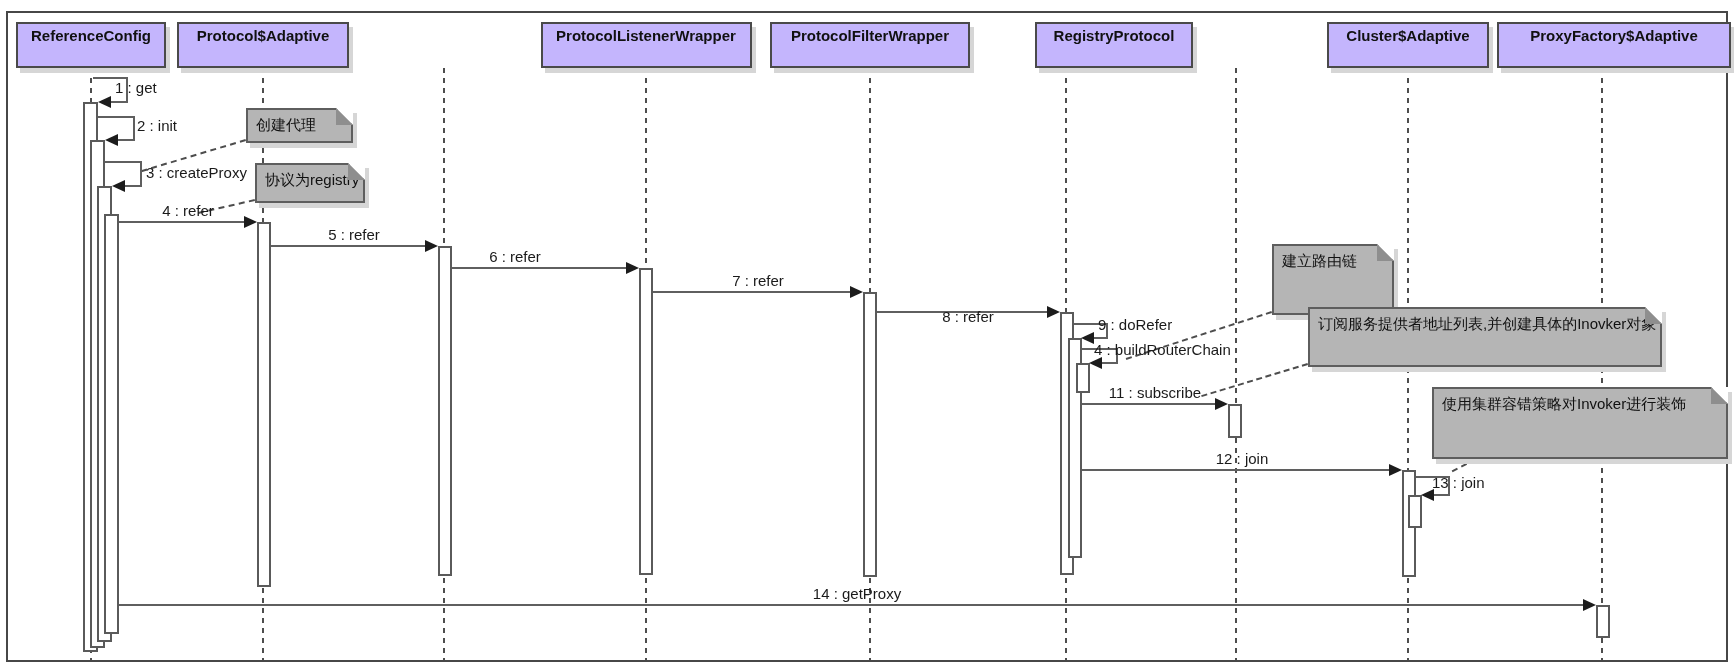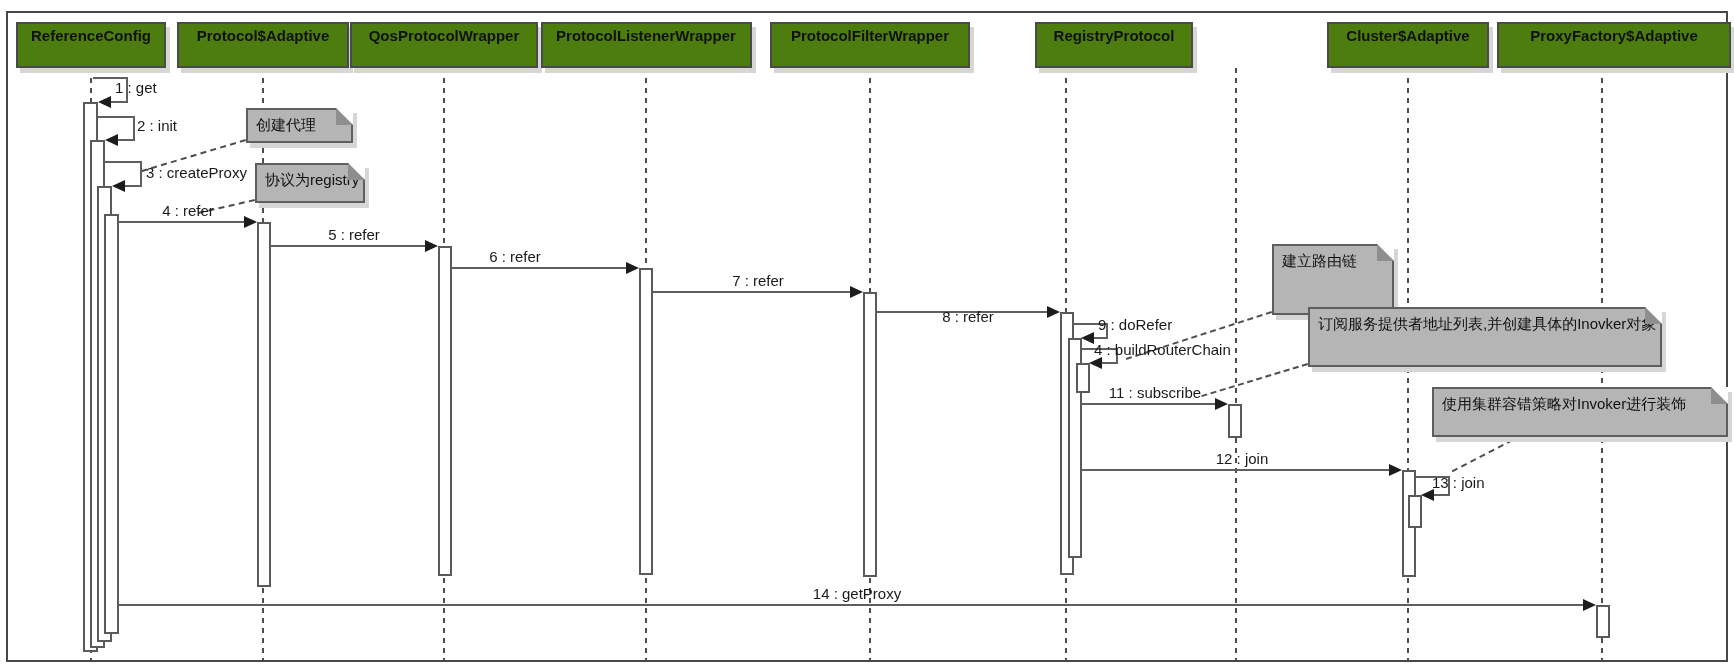--- a/index.html
+++ b/index.html
@@ -1,19 +1,19 @@
 <!DOCTYPE html>
 <html><head>
 <meta charset="utf-8">
 <style>
   html,body{margin:0;padding:0;background:#ffffff;}
   #diagram{position:relative;width:1734px;height:667px;background:#ffffff;overflow:hidden;
     font-family:"Liberation Sans","DejaVu Sans",sans-serif;}
   .frame{position:absolute;border:2px solid #474747;box-sizing:border-box;}
-  .pbox{position:absolute;background:#4d7c0f;border:2px solid #4a4a4a;box-sizing:border-box;
+  .pbox{position:absolute;background:#c4b5fd;border:2px solid #4a4a4a;box-sizing:border-box;
     display:flex;align-items:center;justify-content:center;padding-bottom:20px;
     font-weight:bold;font-size:15px;color:#111;box-shadow:4px 5px 0 #d6d6d6;z-index:5;}
   .lifeline{position:absolute;width:2px;z-index:1;
     background:repeating-linear-gradient(to bottom,#4d4d4d 0 5px,transparent 5px 10px);}
   .act{position:absolute;background:#ffffff;border:2px solid #5a5a5a;box-sizing:border-box;z-index:4;}
   .mline{position:absolute;height:2px;background:#5f5f5f;z-index:3;}
   .vline{position:absolute;width:2px;background:#5f5f5f;z-index:3;}
   .arrow-r{position:absolute;width:0;height:0;border-left:13px solid #1c1c1c;
     border-top:6px solid transparent;border-bottom:6px solid transparent;z-index:6;}
   .arrow-l{position:absolute;width:0;height:0;border-right:13px solid #1c1c1c;
@@ -36,23 +36,20 @@
     <div class="frame" style="left: 6px; top: 11px; width: 1722px; height: 651px;"></div>
     <div class="lifeline" style="left: 90px; top: 68px; height: 592px;"></div>
     <div class="pbox" style="left: 16px; top: 22px; width: 150px; height: 46px;">
       <span>ReferenceConfig</span>
     </div>
     <div class="lifeline" style="left: 262px; top: 68px; height: 592px;"></div>
     <div class="pbox" style="left: 177px; top: 22px; width: 172px; height: 46px;">
       <span>Protocol$Adaptive</span>
     </div>
     <div class="lifeline" style="left: 443px; top: 68px; height: 592px;"></div>
-    <div class="pbox" style="left: 350px; top: 22px; width: 188px; height: 46px;">
-      <span>QosProtocolWrapper</span>
-    </div>
     <div class="lifeline" style="left: 645px; top: 68px; height: 592px;"></div>
     <div class="pbox" style="left: 540.5px; top: 22px; width: 211px; height: 46px;">
       <span>ProtocolListenerWrapper</span>
     </div>
     <div class="lifeline" style="left: 869px; top: 68px; height: 592px;"></div>
     <div class="pbox" style="left: 770px; top: 22px; width: 200px; height: 46px;">
       <span>ProtocolFilterWrapper</span>
     </div>
     <div class="lifeline" style="left: 1065px; top: 68px; height: 592px;"></div>
     <div class="pbox" style="left: 987px; top: 22px; width: 158px; height: 46px; margin-left: 48px;">
@@ -154,18 +151,18 @@
       <div class="fold-gray"></div>
       <div class="note-text">建立路由链</div>
     </div>
     <div class="connector" style="left: 1308px; top: 365px; width: 110.725px; transform: rotate(163.202deg);"></div>
     <div class="note" style="left: 1308px; top: 307px; width: 354px; height: 60px;">
       <div class="fold-white"></div>
       <div class="fold-gray"></div>
       <div class="note-text">订阅服务提供者地址列表,并创建具体的Inovker对象</div>
     </div>
     <div class="connector" style="left: 1513px; top: 441px; width: 67.5352px; transform: rotate(152.676deg);"></div>
-    <div class="note" style="left: 1432px; top: 387px; width: 296px; height: 50px;">
+    <div class="note" style="left: 1432px; top: 387px; width: 296px; height: 72px;">
       <div class="fold-white"></div>
       <div class="fold-gray"></div>
       <div class="note-text">使用集群容错策略对Invoker进行装饰</div>
     </div>
   </div>
 
 </body></html>

